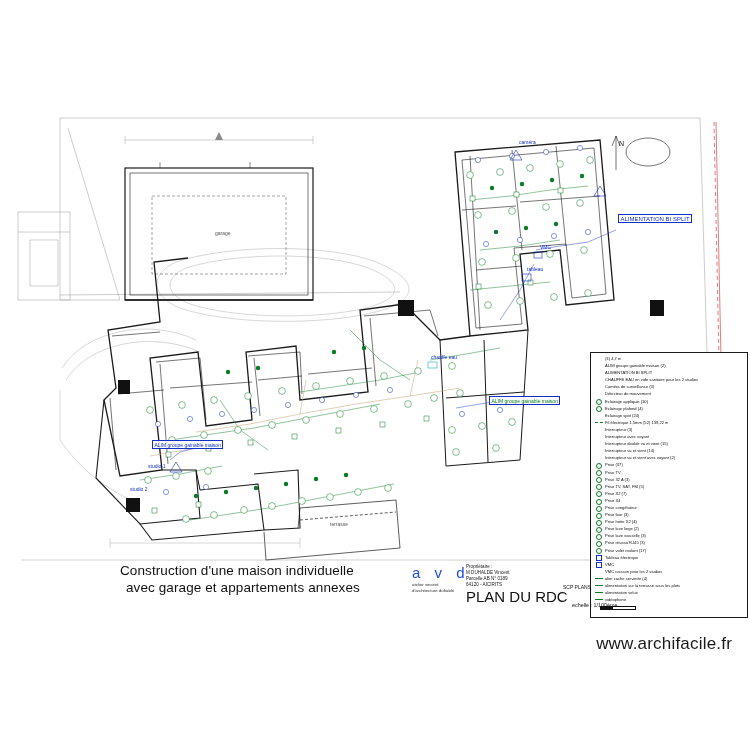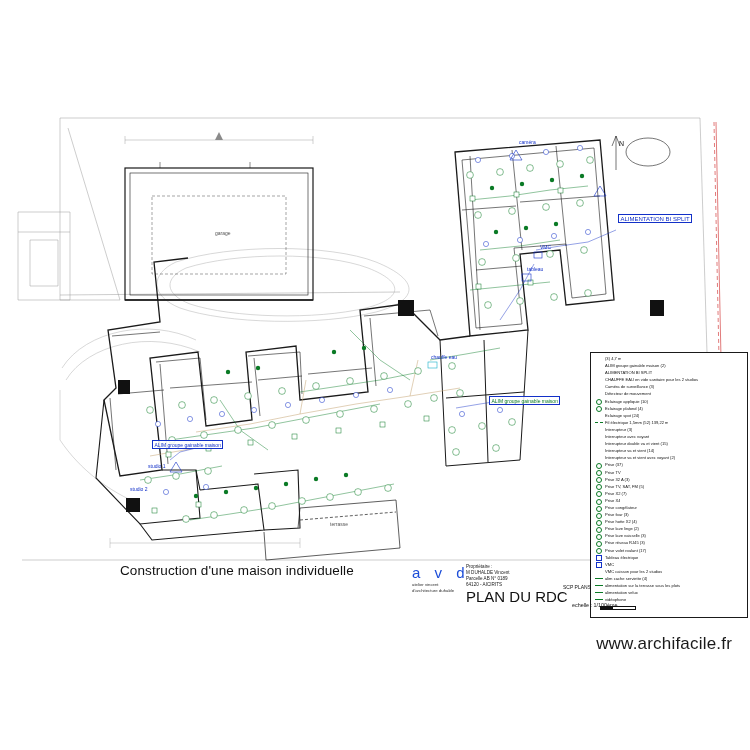--- a/index.html
+++ b/index.html
@@ -612,20 +612,21 @@
       </div>
     <div class="legend-row">
         <span class="legend-sym sym-line"></span>
         <span class="legend-lbl">vidéophone</span>
       </div>
   </div>
 
   <div id="titleblock">
     <div id="title-main">
       <span>Construction d'une maison individuelle</span>
+      <span id="title-line2">avec garage et appartements annexes</span>
     </div>
 
     <div id="logo-block">
       <div id="logo-letters">a v d</div>
       <div id="logo-sub">atelier  vincent</div>
       <div id="logo-sub">d'architecture  duhalde</div>
     </div>
 
     <div id="agency-block">
       <div>Propriétaire :</div>

